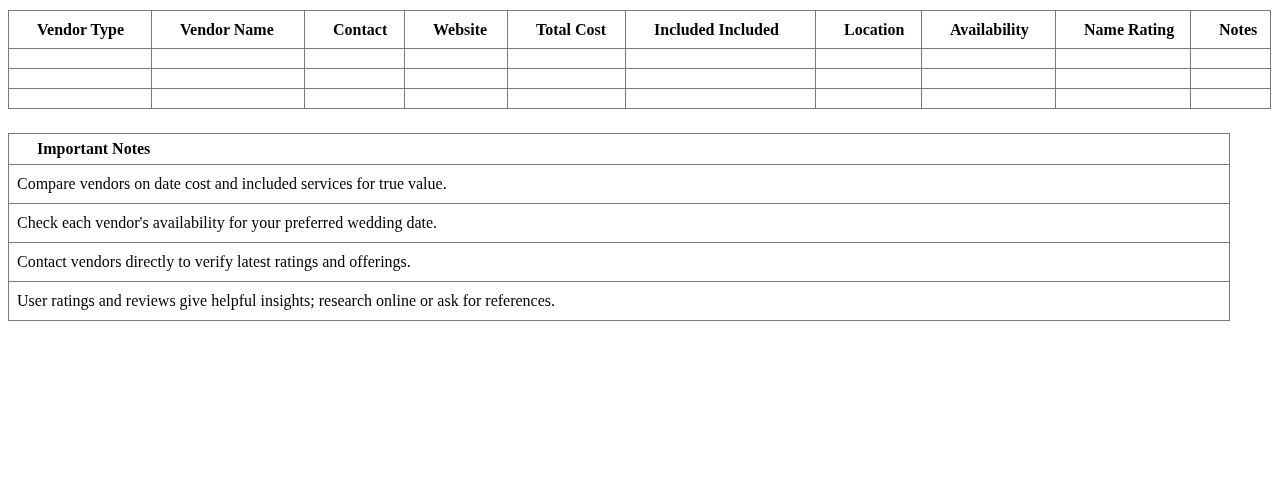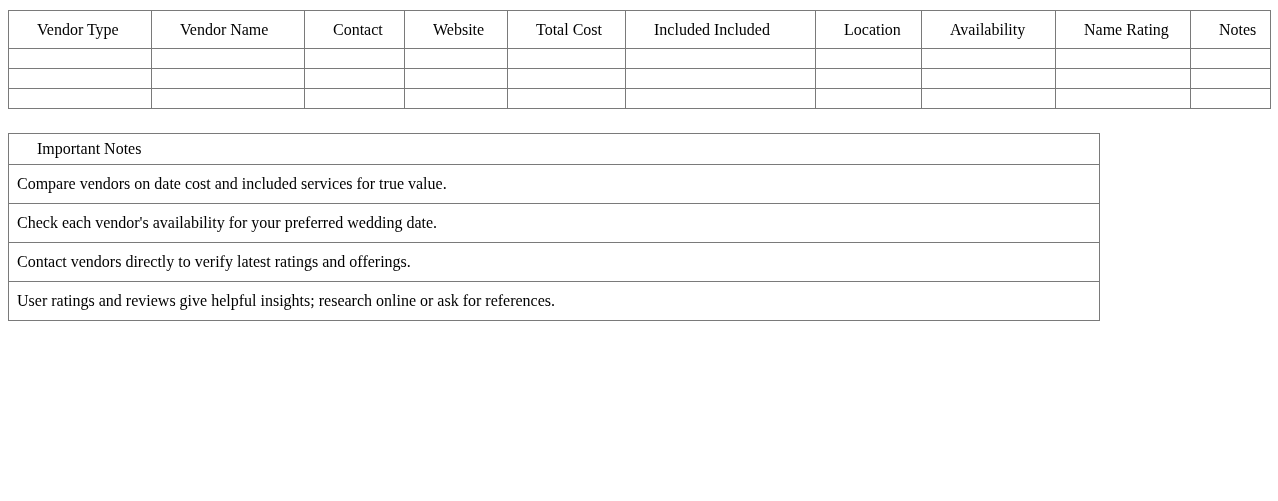--- a/index.html
+++ b/index.html
@@ -12,32 +12,32 @@
     height: 501px;
     margin: 0;
     padding: 8px;
     box-sizing: border-box;
     font-family: "Liberation Serif", serif;
     color: #000000;
   }
   table {
     border-collapse: collapse;
     table-layout: fixed;
-    width: 1092px;
+    width: 1222px;
   }
   th, td {
     border: 1px solid #7a7a7a;
     padding: 0 8px;
     font-size: 16px;
     text-align: left;
     vertical-align: middle;
     overflow: hidden;
     white-space: nowrap;
   }
-  th { font-weight: normal; padding-left: 28px; }
+  th { font-weight: bold; padding-left: 28px; }
 
   #vendor-table { margin-top: 2px; }
   #vendor-table thead tr { height: 38px; }
   #vendor-table tbody tr { height: 20px; }
 
   #notes-table { margin-top: 24px; }
   #notes-table thead tr { height: 31px; }
   #notes-table tbody tr { height: 39px; }
 </style>
 </head>

